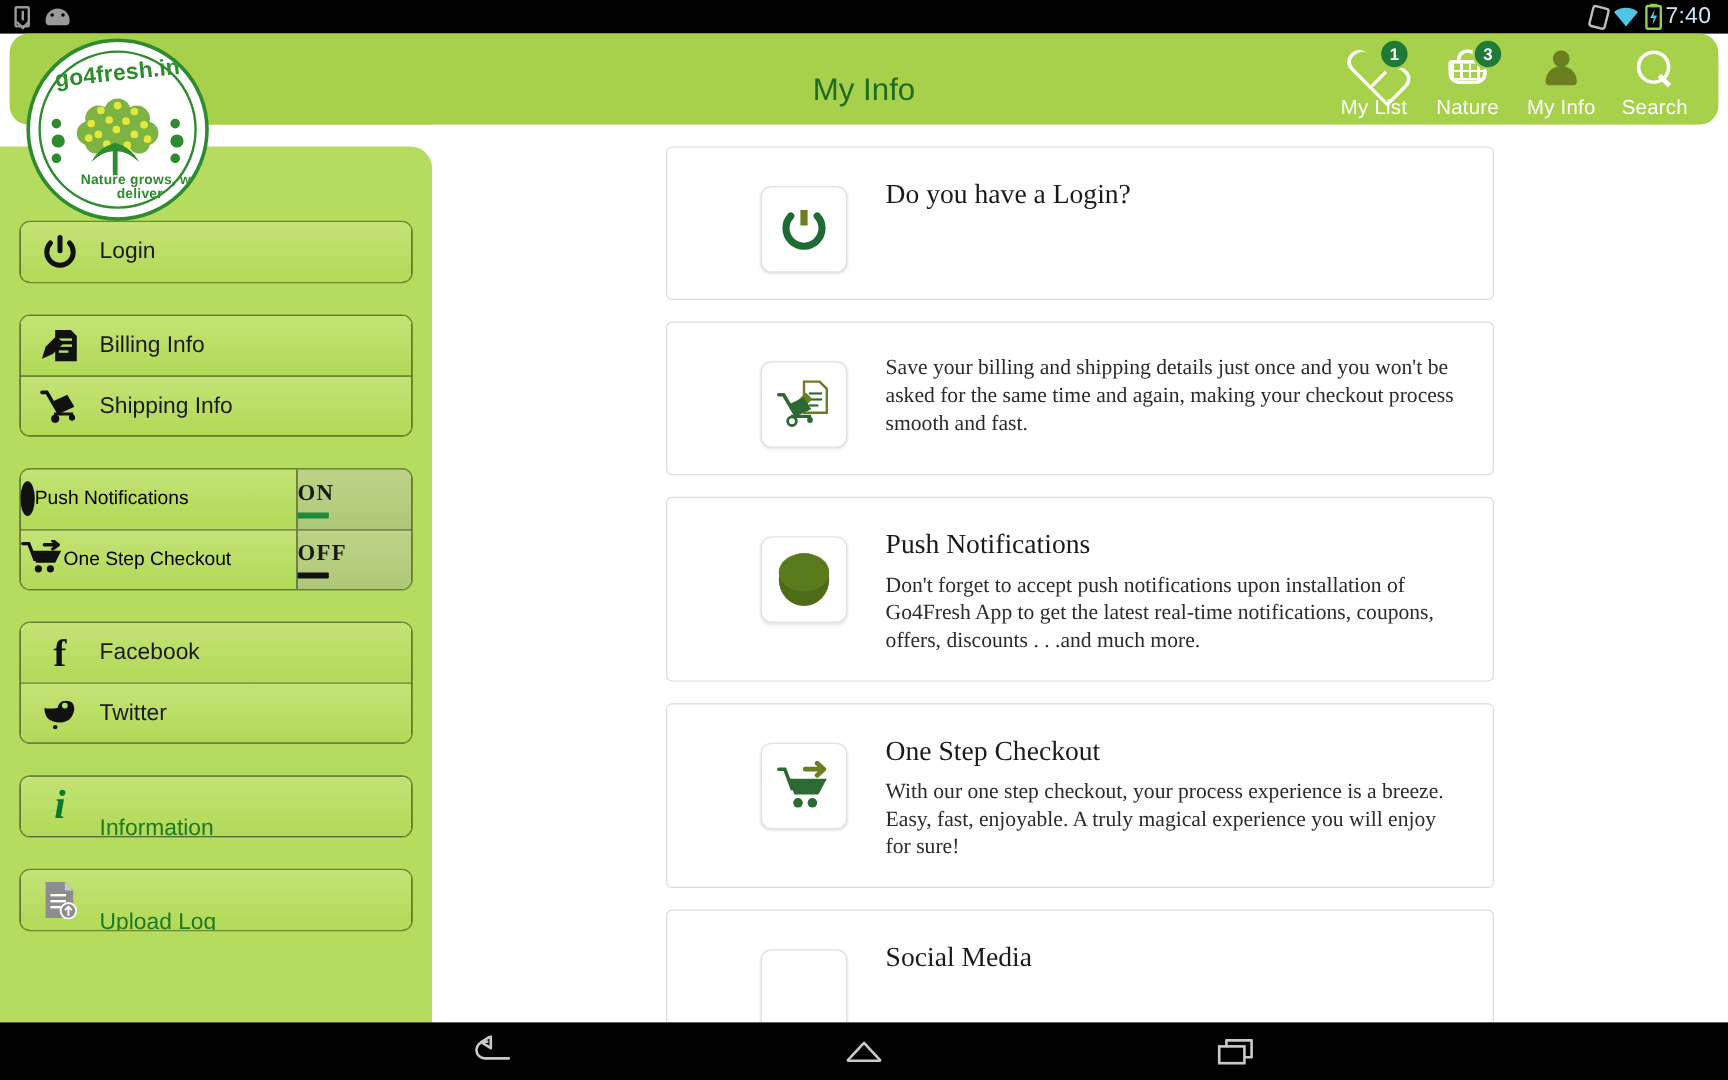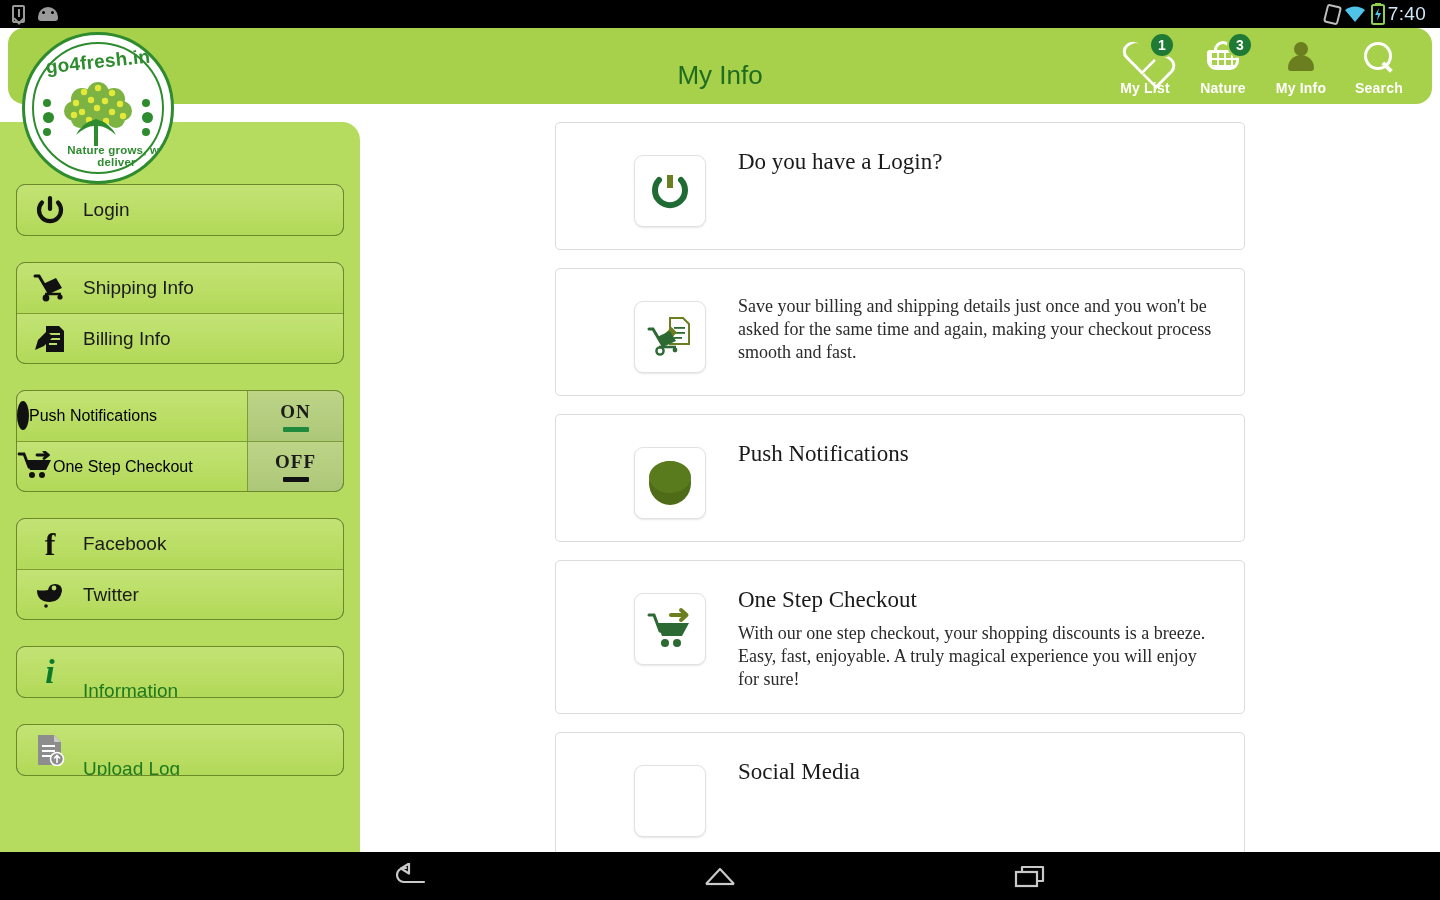--- a/index.html
+++ b/index.html
@@ -34,21 +34,21 @@
   }
   .header-title {
     position:absolute; left:0; right:0; top:47px; transform:translateY(-50%);
     text-align:center; font-size:26px; color:#1f6b1f;
   }
   .header-actions {
     position:absolute; right:14px; top:6px; display:flex; gap:0px; align-items:flex-start;
   }
   .hact { width:78px; text-align:center; position:relative; cursor:pointer; }
   .hact-ico { height:46px; display:flex; align-items:center; justify-content:center; position:relative; }
-  .hact-label { font-size:14px; color:#ffffff; font-weight:bold; letter-spacing:.2px; }
+  .hact-label { font-size:17px; color:#ffffff; font-weight:normal; letter-spacing:.2px; }
   .badge {
     position:absolute; top:-2px; right:9px; width:26px; height:26px; border-radius:50%;
     background:#1e7a34; color:#fff; font-size:14px; font-weight:bold;
     display:flex; align-items:center; justify-content:center; border:2px solid #a7d04b;
   }
   .heart { width:34px; height:30px; position:relative; margin-left:-6px; }
   .heart:before,.heart:after{ content:""; position:absolute; top:0; width:17px; height:27px;
     border:3px solid #fff; border-radius:17px 17px 0 0; }
   .heart:before{ left:17px; transform:rotate(-45deg); transform-origin:0 100%; border-right:none;}
   .heart:after{ left:17px; transform:rotate(45deg); transform-origin:0 100%; border-left:none;}
@@ -111,21 +111,21 @@
   .sbrow .sb-ico{ width:66px; display:flex; align-items:center; justify-content:center; flex:0 0 66px; }
   .sbrow .sb-txt{ font-size:19px; color:#1b1b1b; }
   .sbrow .sb-txt.green{ color:#1f7a1f;margin-top:38px; }
 
   .toggle-row{ display:flex; align-items:stretch; height:50px; }
   .toggle-row + .toggle-row{ border-top:1px solid #7d9c37; }
   .toggle-left{ display:flex; align-items:center; flex:1; background:linear-gradient(180deg,#c3e375 0%, #b2d958 100%); }
   .toggle-btn{
     width:96px; flex:0 0 96px; border-left:1px solid #7d9c37;
     background:linear-gradient(180deg,#bdd487 0%, #adc778 100%);
-    display:flex; flex-direction:column; align-items:center; justify-content:center; gap:4px;
+    display:flex; flex-direction:column; align-items:flex-start; justify-content:center; gap:4px;
     cursor:pointer;
   }
   .toggle-btn .tlabel{ font-family:"Liberation Serif", serif; font-weight:bold; font-size:19px; color:#1b1b1b; letter-spacing:1px; }
   .toggle-btn .tbar{ width:26px; height:5px; border-radius:1px; }
   .tbar.on{ background:#1f8a3b; }
   .tbar.off{ background:#111; }
 
   
   .i-power{ width:30px;height:30px; }
   .i-doc{ width:34px;height:30px; }
@@ -295,41 +295,41 @@
               <path d="M7 7.5 a11 11 0 1 0 16 0" stroke="#111" stroke-width="4.2" fill="none" stroke-linecap="round"></path>
             </svg>
         </span>
         <span class="sb-txt">Login</span>
       </div>
     </div>
 
     <div class="group">
       <div class="sbrow">
         <span class="sb-ico">
+          <svg class="i-doc" viewBox="0 0 34 30">
+              <path d="M13 2 h13 l5 5 v21 h-18 z" fill="#111"></path>
+              <rect x="16" y="9" width="11" height="2" fill="#b9dd6a"></rect>
+              <rect x="16" y="14" width="11" height="2" fill="#b9dd6a"></rect>
+              <rect x="16" y="19" width="8" height="2" fill="#b9dd6a"></rect>
+              <path d="M2 26 l3 -10 l9 -9 l6 6 l-9 9 z" fill="#111"></path>
+            </svg>
+        </span>
+        <span class="sb-txt">Billing Info</span>
+      </div>
+      <div class="sbrow">
+        <span class="sb-ico">
           <svg class="i-truck" viewBox="0 0 36 28">
               <path d="M3 2 h4 l10 17" stroke="#111" stroke-width="3" fill="none" stroke-linecap="round"></path>
               <path d="M11 10 l13 -6 l6 10 l-13 6 z" fill="#111"></path>
               <circle cx="14" cy="24" r="3.4" fill="#111"></circle>
               <circle cx="28" cy="23" r="2.6" fill="#111"></circle>
               <path d="M13 20 h16" stroke="#111" stroke-width="2.6"></path>
             </svg>
         </span>
         <span class="sb-txt">Shipping Info</span>
-      </div>
-      <div class="sbrow">
-        <span class="sb-ico">
-          <svg class="i-doc" viewBox="0 0 34 30">
-              <path d="M13 2 h13 l5 5 v21 h-18 z" fill="#111"></path>
-              <rect x="16" y="9" width="11" height="2" fill="#b9dd6a"></rect>
-              <rect x="16" y="14" width="11" height="2" fill="#b9dd6a"></rect>
-              <rect x="16" y="19" width="8" height="2" fill="#b9dd6a"></rect>
-              <path d="M2 26 l3 -10 l9 -9 l6 6 l-9 9 z" fill="#111"></path>
-            </svg>
-        </span>
-        <span class="sb-txt">Billing Info</span>
       </div>
     </div>
 
     <div class="group">
       <div class="toggle-row">
         <div class="toggle-left">
           <span class="sb-ico"><span class="i-bell"></span></span>
           <span class="sb-txt two">Push Notifications</span>
         </div>
         <div class="toggle-btn">
@@ -441,36 +441,37 @@
 
       <div class="card">
         <div class="card-ico">
           <svg width="48" height="48" viewBox="0 0 48 48">
             <ellipse cx="24" cy="24" rx="21" ry="22" fill="#4e6b18"></ellipse>
             <ellipse cx="24" cy="18" rx="21" ry="16" fill="#5a7a1e"></ellipse>
           </svg>
         </div>
         <div class="card-body">
           <div class="card-title">Push Notifications</div>
+          <div class="card-desc">Don't forget to accept push notifications upon installation of Go4Fresh App to get the latest real-time notifications, coupons, offers, discounts . . .and much more.</div>
         </div>
       </div>
 
       <div class="card">
         <div class="card-ico">
           <svg width="50" height="44" viewBox="0 0 50 44">
             <path d="M4 8 h5 l6 16 h16" stroke="#2d6a33" stroke-width="3" fill="none" stroke-linecap="round"></path>
             <path d="M12 16 h32 l-7 13 h-20 z" fill="#2d6a33"></path>
             <circle cx="20" cy="36" r="4" fill="#2d6a33"></circle>
             <circle cx="32" cy="36" r="4" fill="#2d6a33"></circle>
             <path d="M26 8 h15 M36 3 l5.5 5 l-5.5 5" stroke="#6b7f20" stroke-width="4" fill="none" stroke-linecap="round" stroke-linejoin="round"></path>
           </svg>
         </div>
         <div class="card-body">
           <div class="card-title">One Step Checkout</div>
-          <div class="card-desc">With our one step checkout, your shopping discounts is a breeze. Easy, fast, enjoyable. A truly magical experience you will enjoy for sure!</div>
+          <div class="card-desc">With our one step checkout, your process experience is a breeze. Easy, fast, enjoyable. A truly magical experience you will enjoy for sure!</div>
         </div>
       </div>
 
       <div class="card">
         <div class="card-ico">
           
         </div>
         <div class="card-body">
           <div class="card-title">Social Media</div>
           <div class="card-desc"></div>

